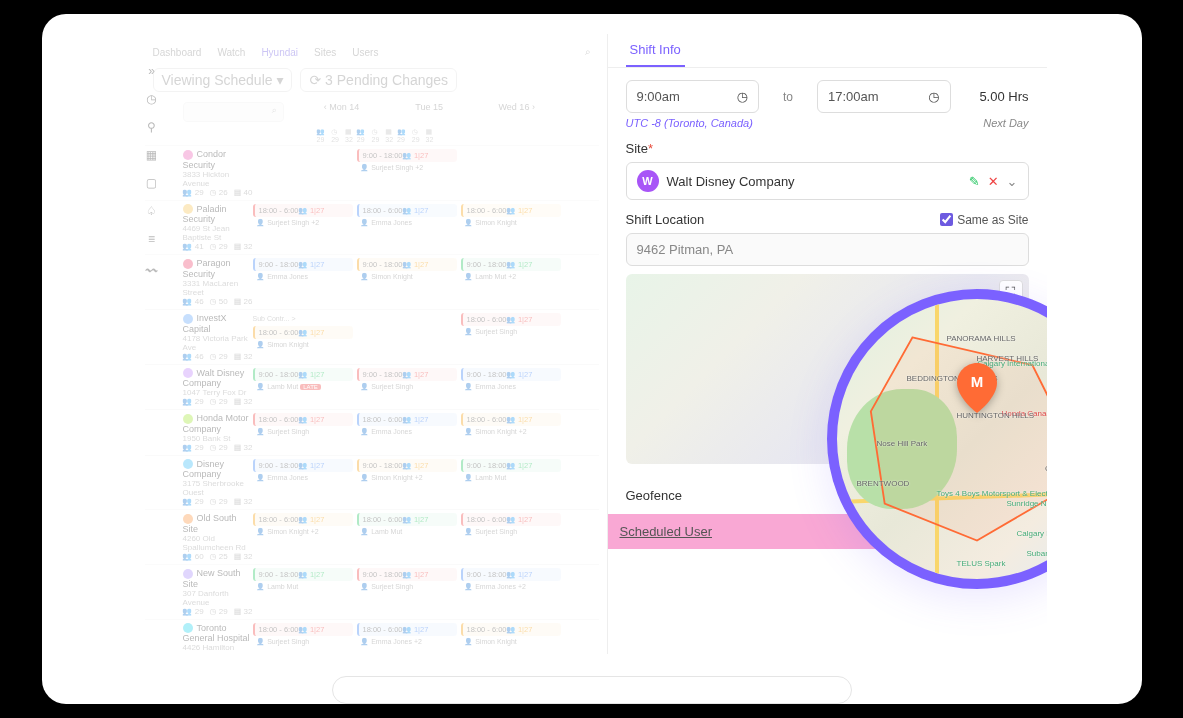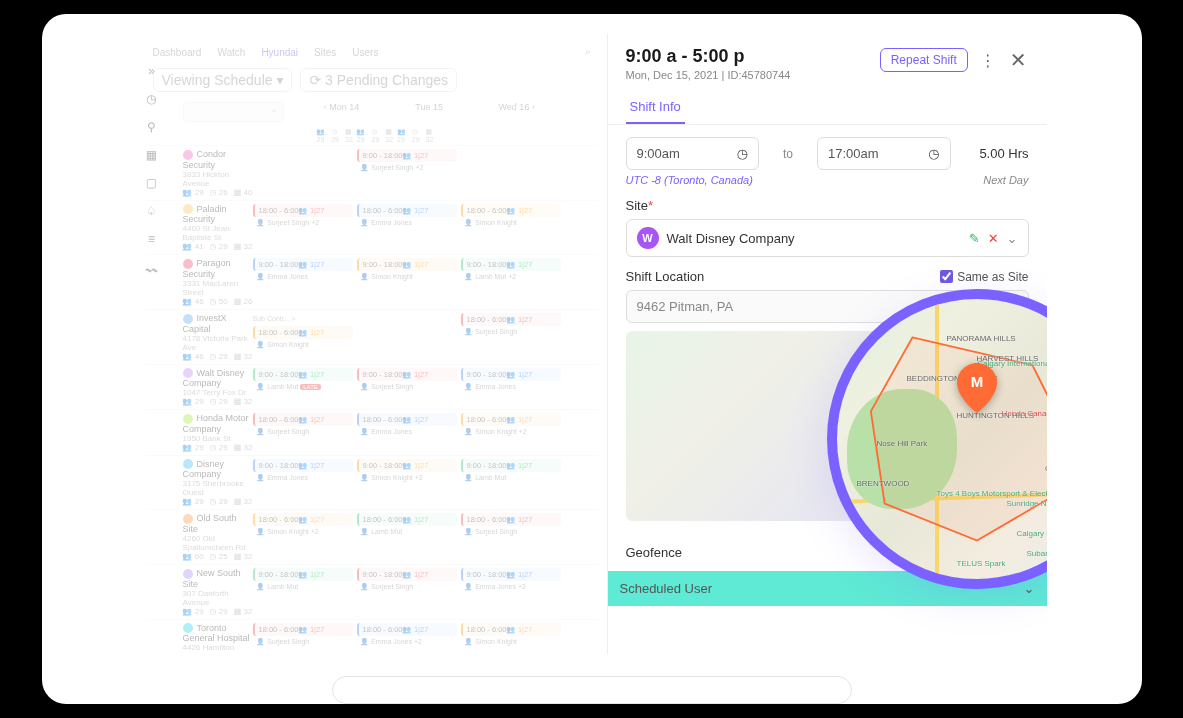--- a/index.html
+++ b/index.html
@@ -67,21 +67,21 @@
 .chk { display:flex; align-items:center; gap:4px; font-size:12px; color:#555;}
 .chk input { accent-color:#6d5ae0;}
 .addr { border:1px solid #ddd; border-radius:6px; padding:8px 10px; font-size:13px; color:#888; background:#fafafa;}
 .map-wrap { position:relative; height:190px; margin-top:8px; border-radius:6px; overflow:hidden; background: linear-gradient(135deg,#e8f4e8 0%,#f0f0e8 30%,#e8e8f0 60%,#f4f0e8 100%);}
 .map-controls { position:absolute; right:6px; top:6px; display:flex; flex-direction:column; gap:4px; z-index:2;}
 .map-ctrl { width:24px; height:24px; background:#fff; border:1px solid #ddd; border-radius:4px; display:flex; align-items:center; justify-content:center; font-size:14px; cursor:pointer; color:#555;}
 .map-controls-bottom { position:absolute; right:6px; bottom:6px; display:flex; flex-direction:column; gap:4px; z-index:2;}
 .geo-row { display:flex; justify-content:space-between; align-items:center; padding: 10px 0; font-size:13px;}
 .toggle { width:34px; height:18px; background:#d0d0d4; border-radius:10px; position:relative; cursor:pointer;}
 .toggle::after { content:''; position:absolute; width:14px; height:14px; background:#fff; border-radius:50%; top:2px; left:2px;}
-.section-hd { background:#5eead4; padding:10px 12px; margin: 0 -18px; font-size:13px; color:#555; display:flex; justify-content:space-between; align-items:center; cursor:pointer;}
+.section-hd { background:#f9a8d4; padding:10px 12px; margin: 0 -18px; font-size:13px; color:#555; display:flex; justify-content:space-between; align-items:center; cursor:pointer;text-decoration:underline;}
 
 
 .magnifier { position:absolute; width:300px; height:300px; border-radius:50%; border:10px solid #7b61ff; top: 255px; left: 690px; pointer-events:none; box-shadow: 0 10px 40px rgba(123,97,255,0.15); z-index:10; overflow:hidden; background: linear-gradient(135deg,#dff0df 0%,#f0f0e0 25%,#e8e8d8 50%,#f4ece0 75%,#e0ecf4 100%);}
 .mag-roads::before, .mag-roads::after { content:''; position:absolute; background:#f9d66b; }
 .mag-roads::before { width:100%; height:4px; top:70%; left:0; transform:rotate(-2deg);}
 .mag-roads::after { width:4px; height:100%; left:35%; top:0;}
 .mag-park { position:absolute; left:10px; top:90px; width:110px; height:120px; background:#b8e0a8; border-radius:50% 40% 50% 40%;}
 .mag-label { position:absolute; font-size:8px; color:#666; text-shadow:0 0 2px #fff;}
 .mag-geofence { position:absolute; inset:20px; }
 .mag-geofence svg { width:100%; height:100%; }
@@ -468,31 +468,20 @@
                     <span style="color:#f59e0b">👥 1|27</span>
                   </div>
                   <div class="chip-sub">👤 Simon Knight </div>
                 </div>
               </div>
             </div>
           </div>
       </div>
 
       <div class="drawer">
-        <div class="d-head">
-          <div>
-            <div class="d-title">9:00 a - 5:00 p</div>
-            <div class="d-sub">Mon, Dec 15, 2021 | ID:45780744</div>
-          </div>
-          <div class="d-actions">
-            <button class="repeat-btn">Repeat Shift</button>
-            <button class="icon-btn">⋮</button>
-            <button class="icon-btn" style="font-size:20px;">✕</button>
-          </div>
-        </div>
         <div class="tabs">
           <span class="tab">Shift Info</span>
         </div>
         <div class="d-body">
           <div class="field-row">
             <div class="time-row">
               <div class="time-input">
                 <span>9:00am</span>
                   <span>◷</span>
               </div>

